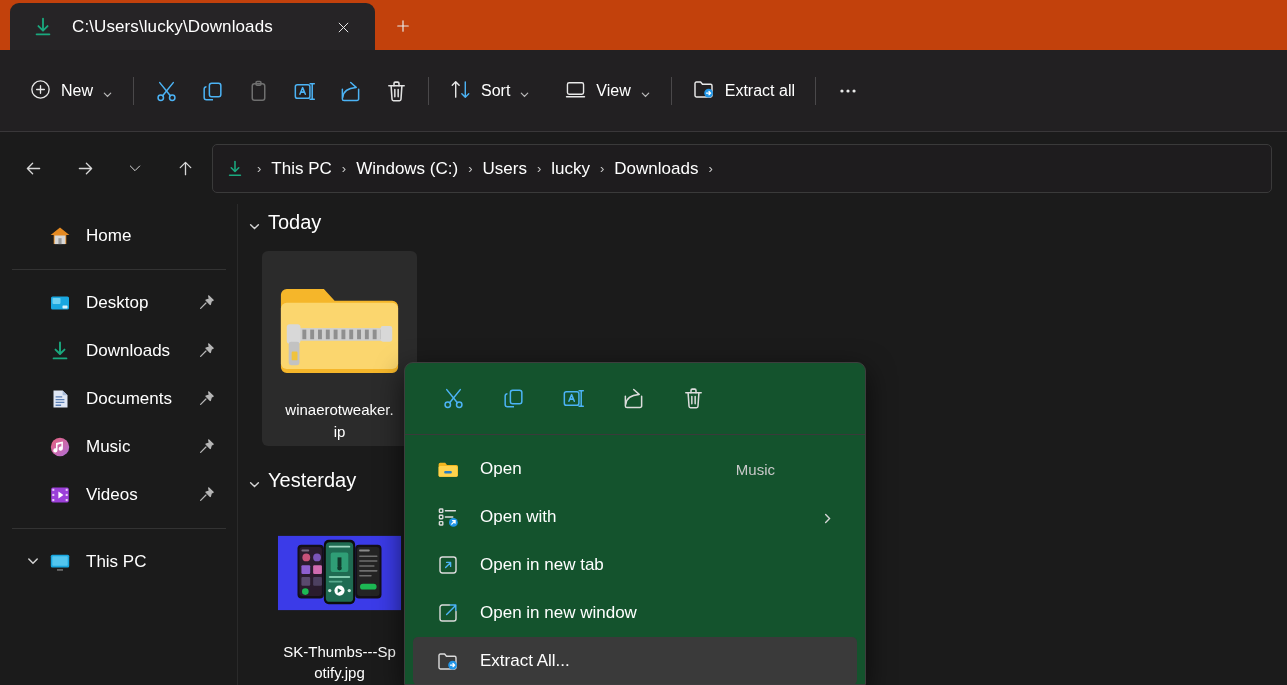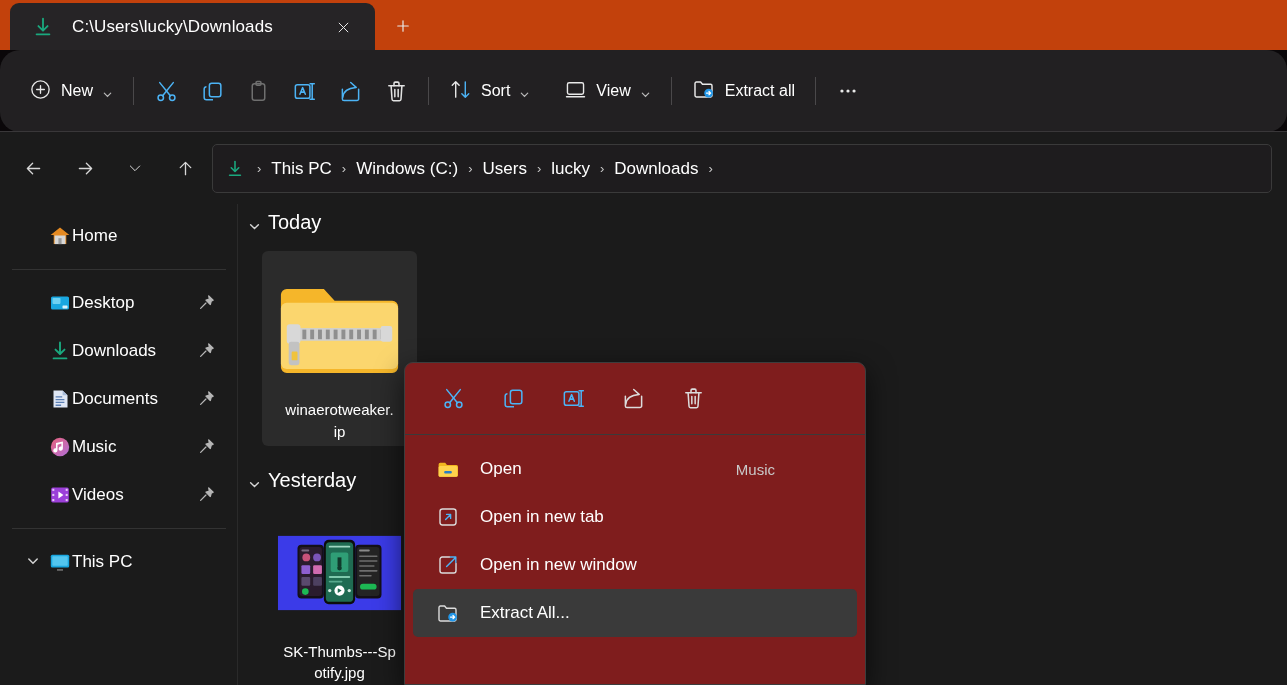--- a/index.html
+++ b/index.html
@@ -35,21 +35,21 @@
   }
   .newtab {
     position:absolute; left:387px; top:10px; width:32px; height:32px;
     display:flex; align-items:center; justify-content:center; color:#e8e8e8;
   }
 
   
   .toolbar {
     position:absolute; left:0; top:50px; width:1287px; height:82px;
     background:#222022;
-    display:flex; align-items:center;border-radius:20px;
+    display:flex; align-items:center;
   }
   .toolbar-underline {
     position:absolute; left:0; top:131px; width:1287px; height:1px;
     background:#393739;
   }
   .tb-btn {
     height:40px; display:flex; align-items:center; gap:9px;
     padding:0 11px; border-radius:5px; color:#ffffff; font-size:16px;
     white-space:nowrap;
   }
@@ -87,21 +87,21 @@
   }
   .side-divider {
     position:absolute; left:237px; top:204px; width:1px; height:481px;
     background:#2a2a2a;
   }
   .side-item {
     position:relative; height:48px; margin:0 12px; padding-left:36px;
     display:flex; align-items:center; border-radius:5px;
   }
   .side-item .ico { width:24px; height:24px; flex:0 0 auto; display:block; }
-  .side-label { font-size:17px; color:#ffffff; white-space:nowrap; }
+  .side-label { margin-left:14px; font-size:17px; color:#ffffff; white-space:nowrap; }
   .pin { position:absolute; right:10px; top:14px; width:19px; height:19px; }
   .side-hr { height:1px; background:#333; margin:9px 12px 9px 12px; }
   .side-chevron { position:absolute; left:14px; top:16px; width:14px; height:14px; color:#d5d5d5; }
 
   
   .content {
     position:absolute; left:238px; top:204px; width:1049px; height:481px;
     background:#1b1b1b; overflow:hidden;
   }
   .group-header {
@@ -119,21 +119,21 @@
     display:flex; align-items:center; justify-content:center;
   }
   .tile-label {
     margin-top:8px; width:143px; text-align:center; font-size:15px;
     color:#ffffff; line-height:1.42; word-break:break-all;
   }
 
   
   .ctxmenu {
     position:absolute; left:404px; top:362px; width:462px; height:323px;
-    background:#7f1d1d; border:1px solid #3d3d3d;
+    background:#14532d; border:1px solid #3d3d3d;
     border-radius:9px 9px 0 0; box-shadow:0 9px 28px rgba(0,0,0,.65);
     overflow:hidden;
   }
   .ctx-iconrow {
     height:72px; display:flex; align-items:center; gap:0; padding:0 18px;
     border-bottom:1px solid #3a3a3a;
   }
   .ctx-iconbtn {
     width:60px; height:44px; display:flex; align-items:center; justify-content:center;
     border-radius:5px;
@@ -629,20 +629,38 @@
         <svg viewBox="0 0 24 24" width="24" height="24">
           <path d="M2.6 7.4a1.6 1.6 0 011.6-1.6h5l1.8 2.2h9.4a1.6 1.6 0 011.6 1.6v8.6a1.6 1.6 0 01-1.6 1.6H4.2a1.6 1.6 0 01-1.6-1.6z" fill="#f2b61f"></path>
           <path d="M2.6 10.6a1.6 1.6 0 011.6-1.6h15.6a1.6 1.6 0 011.6 1.6v7.6a1.6 1.6 0 01-1.6 1.6H4.2a1.6 1.6 0 01-1.6-1.6z" fill="#ffd34d"></path>
           <rect x="8.2" y="14" width="7.6" height="2.6" rx="1" fill="#2a7ec4"></rect>
         </svg>
       </span>
       <span class="ctx-label">Open</span>
       <span class="ctx-accel">Music</span>
     </div>
 
+    <div class="ctx-item">
+      <span class="ctx-ico">
+        <svg viewBox="0 0 24 24" width="24" height="24" fill="none" stroke="#dcdcdc" stroke-width="1.4" stroke-linecap="round">
+          <rect x="3.4" y="4" width="3.4" height="3.4" rx=".6"></rect>
+          <rect x="3.4" y="10.3" width="3.4" height="3.4" rx=".6"></rect>
+          <rect x="3.4" y="16.6" width="3.4" height="3.4" rx=".6"></rect>
+          <path d="M9.4 5.7h10M9.4 12h7.4"></path>
+          <circle cx="17.4" cy="17.4" r="4.4" fill="#2196e8" stroke="none"></circle>
+          <path d="M15.7 19.1l3.4-3.4M16.6 15.7h2.5v2.5" stroke="#ffffff" stroke-width="1.25"></path>
+        </svg>
+      </span>
+      <span class="ctx-label">Open with</span>
+      <span class="ctx-sub">
+        <svg viewBox="0 0 14 14" width="13" height="13" fill="none" stroke="#d5d5d5" stroke-width="1.5" stroke-linecap="round">
+            <path d="M5 2.8L9.2 7 5 11.2"></path>
+          </svg>
+      </span>
+    </div>
 
     <div class="ctx-item">
       <span class="ctx-ico">
         <svg viewBox="0 0 24 24" width="24" height="24" fill="none" stroke="#dcdcdc" stroke-width="1.4" stroke-linecap="round" stroke-linejoin="round">
           <rect x="4" y="4" width="16" height="16" rx="2.4"></rect>
           <path d="M9.6 14.4l5-5M10.6 9.4h4v4" stroke="#4cb3f5"></path>
         </svg>
       </span>
       <span class="ctx-label">Open in new tab</span>
     </div>

